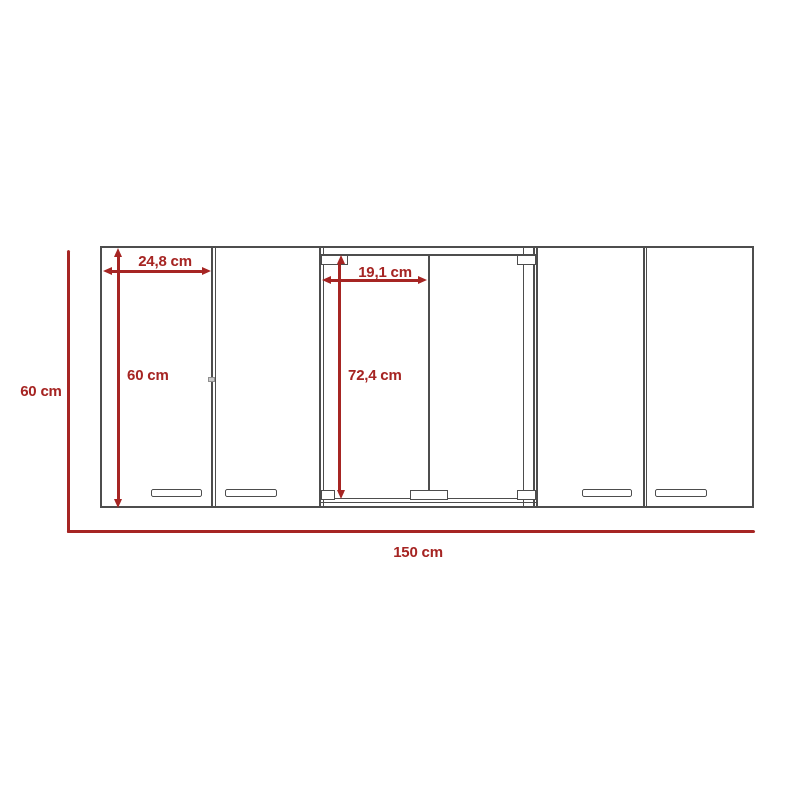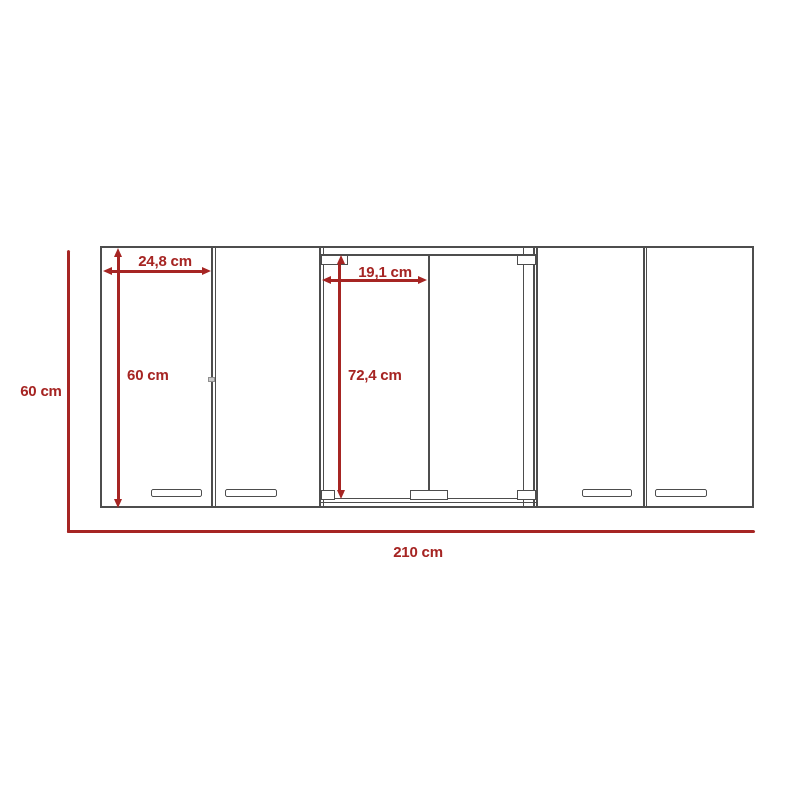--- a/index.html
+++ b/index.html
@@ -75,15 +75,15 @@
 
   <div class="arr arr-up" style="left:336.6px;top:255px;"></div>
   <div class="r" style="left:338.1px;top:262px;width:3px;height:230px;"></div>
   <div class="arr arr-down" style="left:336.6px;top:490px;"></div>
 
   <div class="dim-label center-both" style="left:165px;top:260px;">24,8 cm</div>
   <div class="dim-label center-y" style="left:127px;top:374px;">60 cm</div>
   <div class="dim-label center-both" style="left:385px;top:271px;">19,1 cm</div>
   <div class="dim-label center-y" style="left:348px;top:374px;">72,4 cm</div>
   <div class="dim-label center-both" style="left:41px;top:390px;">60 cm</div>
-  <div class="dim-label center-both" style="left:418px;top:551px;">210 cm</div>
+  <div class="dim-label center-both" style="left:418px;top:551px;">150 cm</div>
 
 </div>
 
 </body></html>

